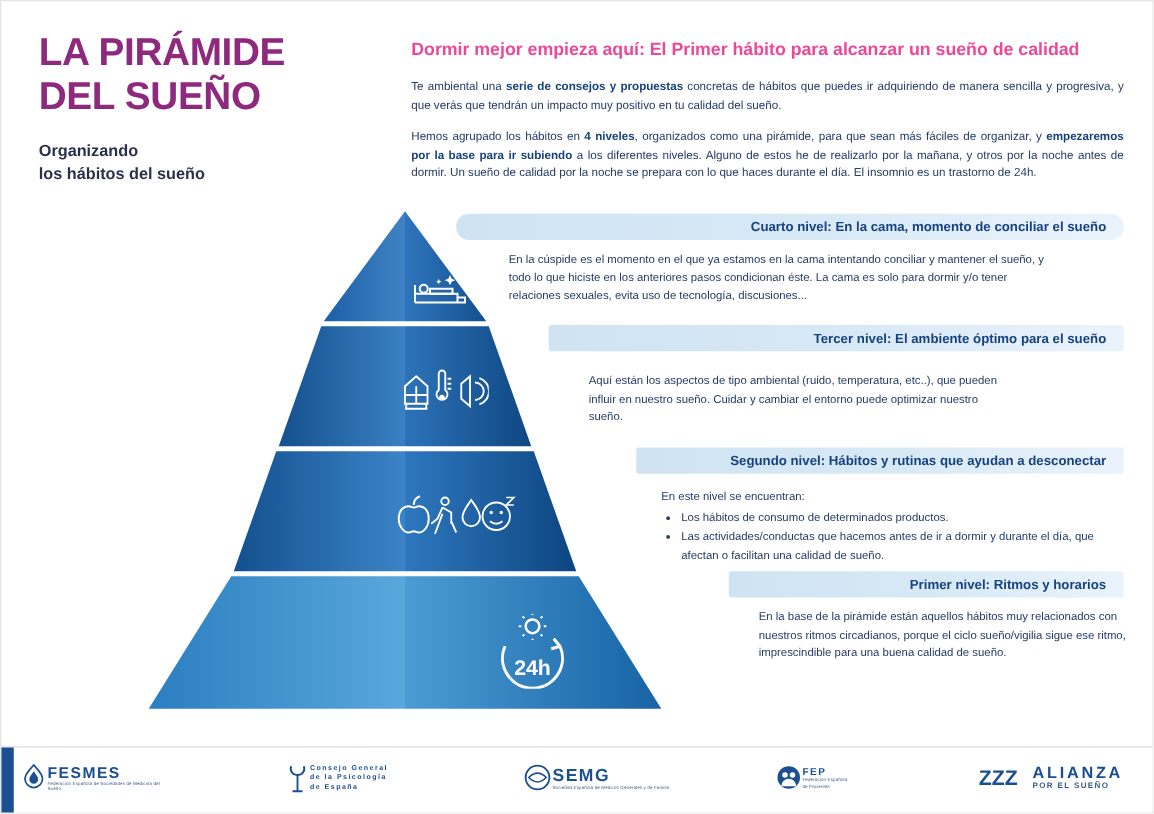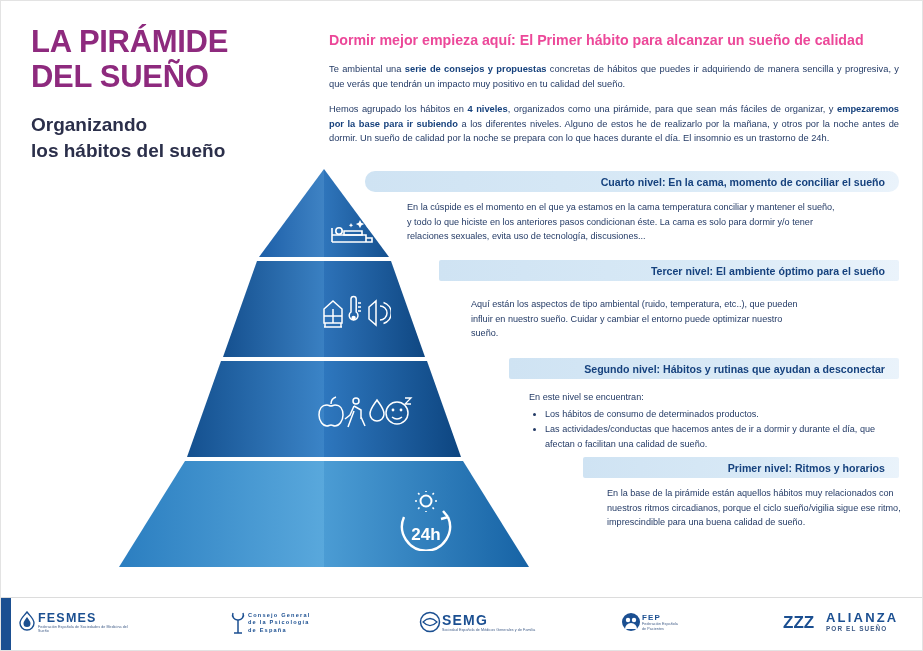--- a/index.html
+++ b/index.html
@@ -30,21 +30,21 @@
   #main-title {
     font-size: 31px;
     font-weight: bold;
     color: #8e2a7e;
     line-height: 1.12;
     letter-spacing: -0.3px;
     margin: 0;
   }
   #subtitle {
     margin-top: 18px;
-    font-size: 19px;
+    font-size: 13px;
     font-weight: bold;
     color: #2b2f4a;
     line-height: 1.35;
   }
 
   
   #intro-block {
     position: absolute;
     left: 328px;
     top: 30px;
@@ -333,21 +333,21 @@
   <div class="bar" id="bar-3">
     <span>Tercer nivel: El ambiente óptimo para el sueño</span>
   </div>
   <div class="bar" id="bar-2">
     <span>Segundo nivel: Hábitos y rutinas que ayudan a desconectar</span>
   </div>
   <div class="bar" id="bar-1">
     <span>Primer nivel: Ritmos y horarios</span>
   </div>
 
-  <div class="tier-text" id="text-4">En la cúspide es el momento en el que ya estamos en la cama temperatura conciliar y mantener el sueño, y todo lo que hiciste en los anteriores pasos condicionan éste. La cama es solo para dormir y/o tener relaciones sexuales, evita uso de tecnología, discusiones...</div>
+  <div class="tier-text" id="text-4">En la cúspide es el momento en el que ya estamos en la cama intentando conciliar y mantener el sueño, y todo lo que hiciste en los anteriores pasos condicionan éste. La cama es solo para dormir y/o tener relaciones sexuales, evita uso de tecnología, discusiones...</div>
   <div class="tier-text" id="text-3">Aquí están los aspectos de tipo ambiental (ruido, temperatura, etc..), que pueden influir en nuestro sueño. Cuidar y cambiar el entorno puede optimizar nuestro sueño.</div>
   <div class="tier-text" id="text-2">
     <div>En este nivel se encuentran:</div>
     <ul class="bullets">
       <li>Los hábitos de consumo de determinados productos.</li>
       <li>Las actividades/conductas que hacemos antes de ir a dormir y durante el día, que afectan o facilitan una calidad de sueño.</li>
     </ul>
   </div>
   <div class="tier-text" id="text-1">En la base de la pirámide están aquellos hábitos muy relacionados con nuestros ritmos circadianos, porque el ciclo sueño/vigilia sigue ese ritmo,  imprescindible para una buena calidad de sueño.</div>
 

